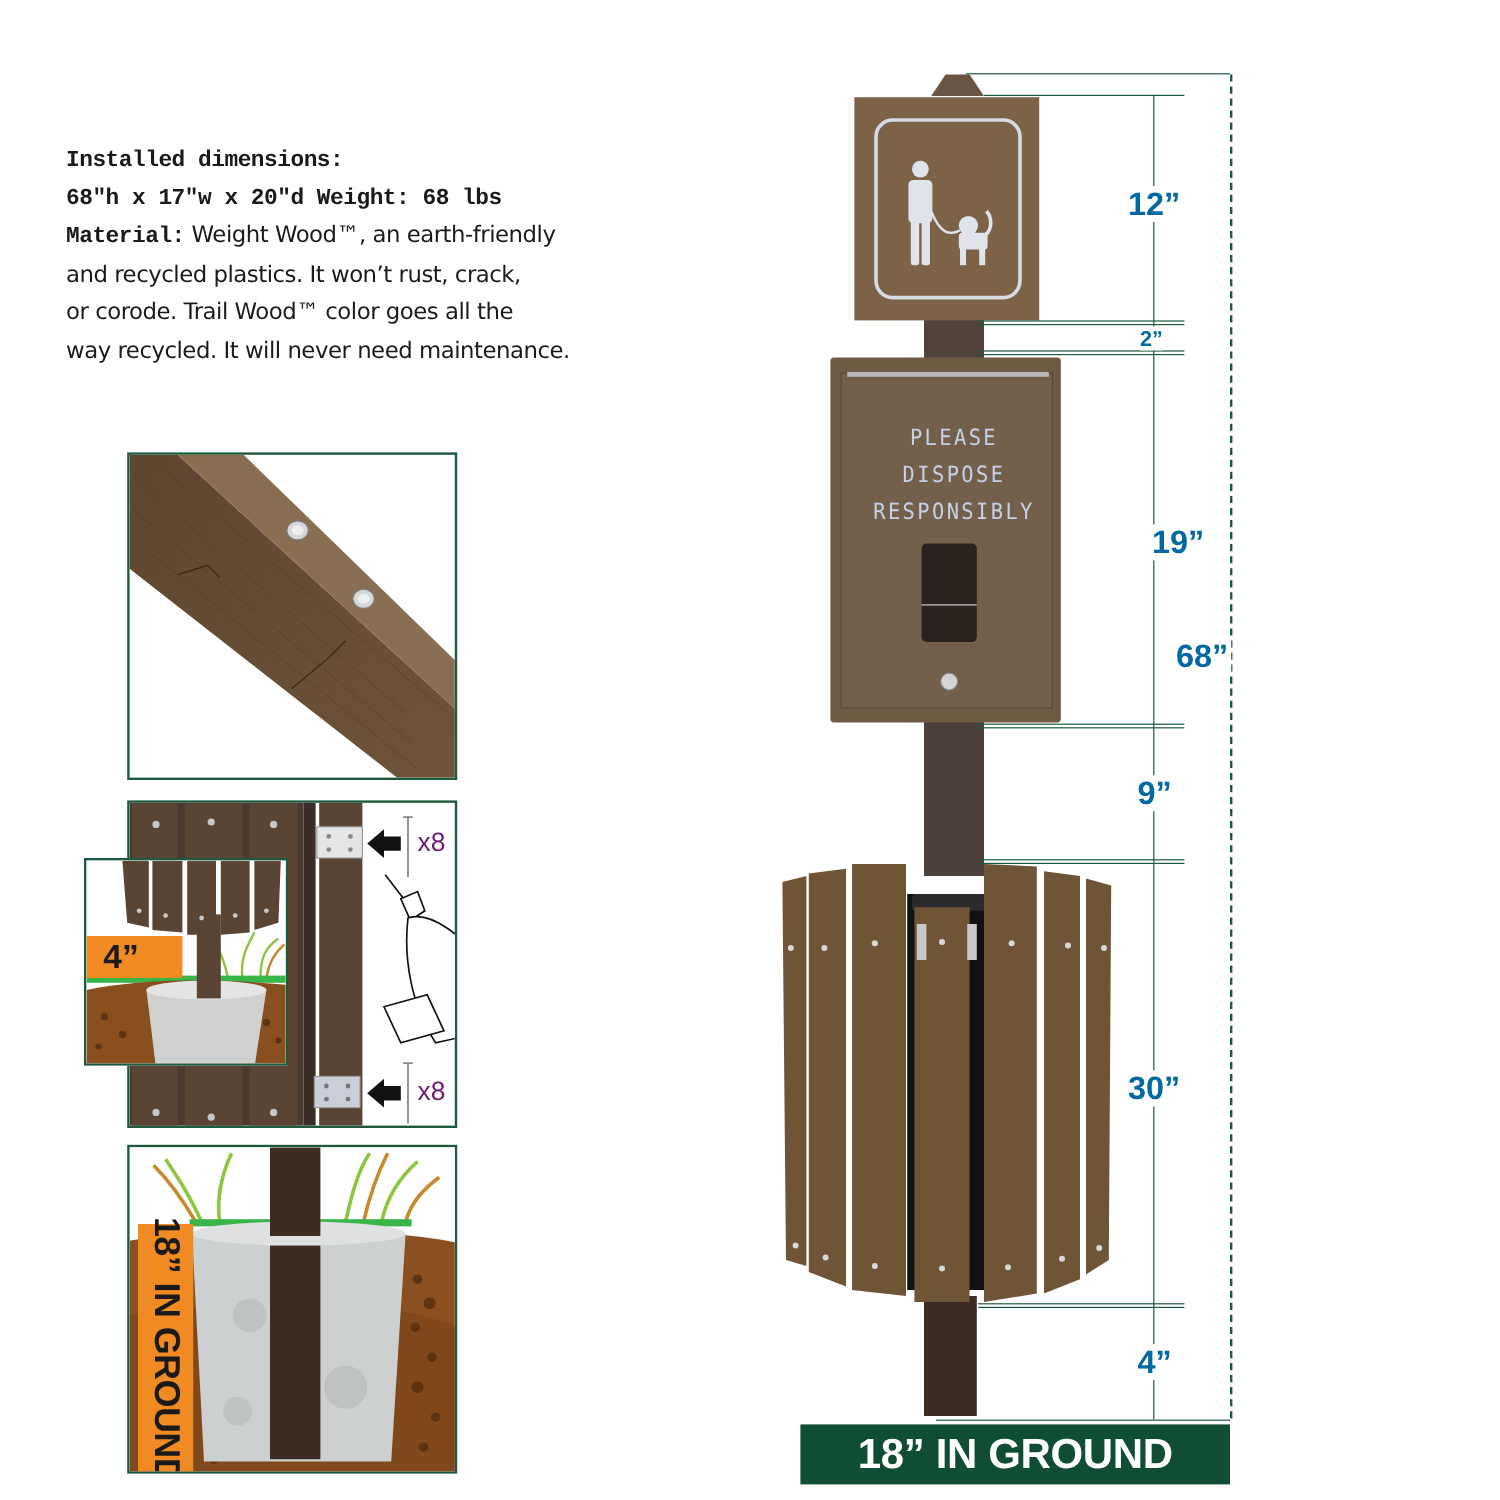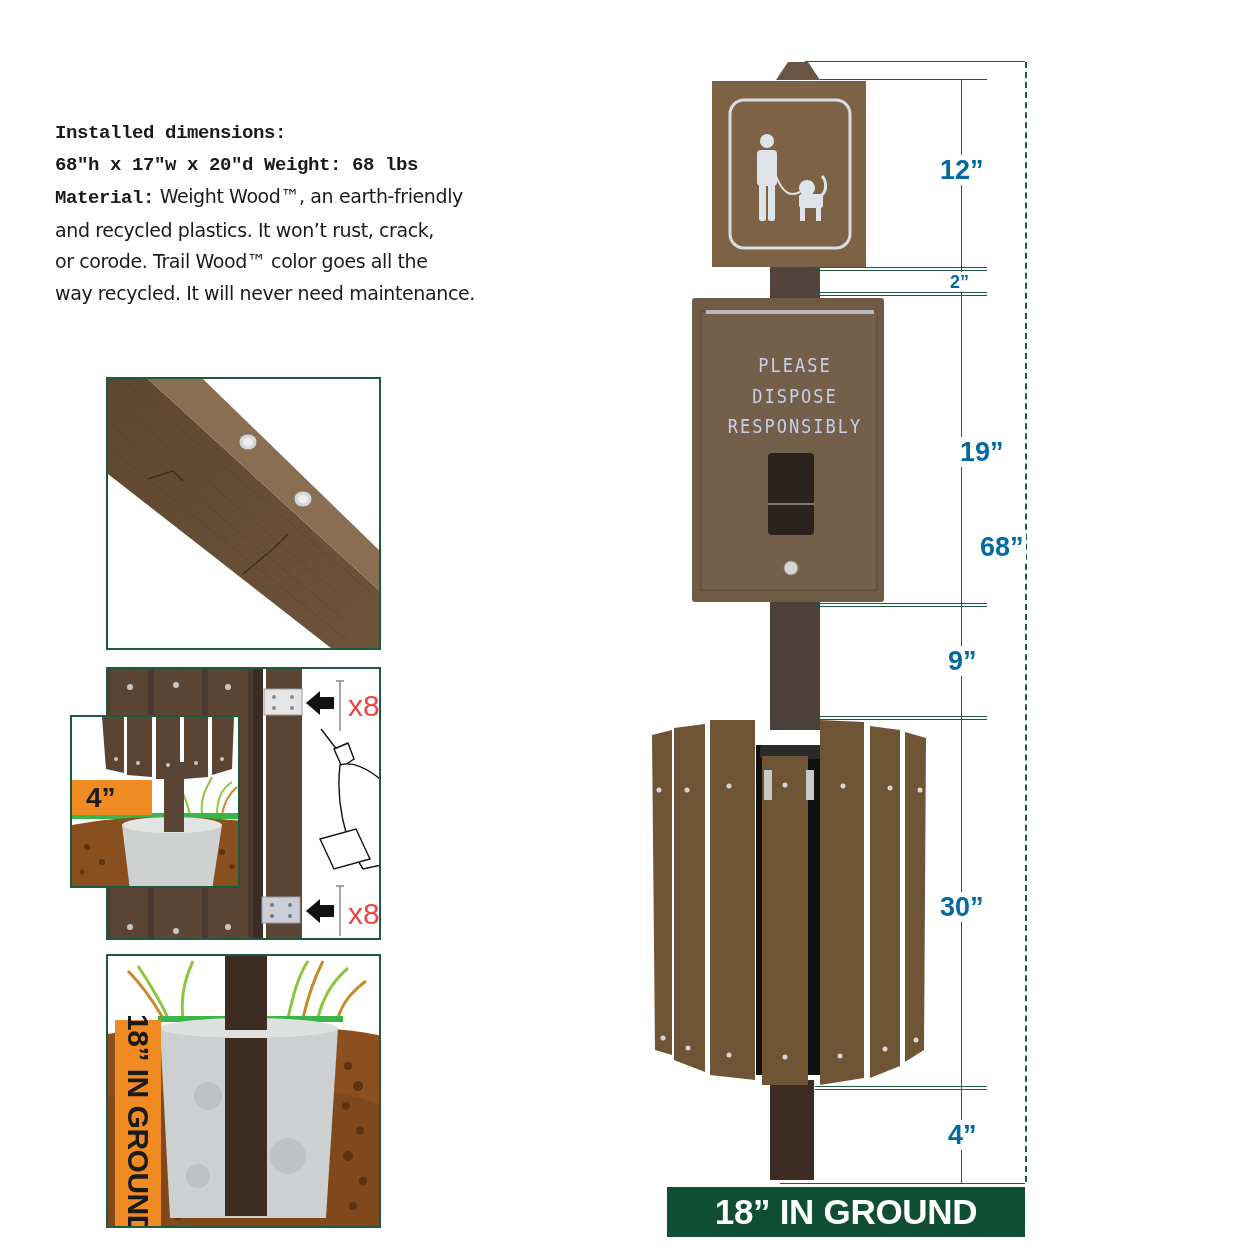--- a/index.html
+++ b/index.html
@@ -16,21 +16,21 @@
   .panel-joint { left: 106px; top: 377px; width: 275px; height: 273px; }
   .panel-install { left: 106px; top: 667px; width: 275px; height: 273px; }
   .panel-inset { left: 70px; top: 715px; width: 170px; height: 173px; border: 2px solid #1e5a3e; z-index: 3; overflow: hidden; background:#fff;}
   .panel-ground { left: 106px; top: 954px; width: 275px; height: 274px; }
 
   .orange-tag { position: absolute; background: #f08a22; color: #1a1a1a; font-weight: bold; font-family: "Liberation Sans", sans-serif; }
   .tag-4 { left: 0; top: 63px; width: 80px; height: 35px; font-size: 28px; line-height: 35px; padding-left: 14px; }
   .tag-18 { left: 7px; top: 64px; width: 46px; height: 210px; }
   .tag-18 span { position: absolute; left: 50%; top: 50%; transform: translate(-50%,-50%) rotate(90deg); white-space: nowrap; font-size: 30px; font-weight: bold; letter-spacing: -0.5px; }
 
-  .qty { position: absolute; font-size: 30px; color: #ef4444; font-family: "Liberation Sans", sans-serif; }
+  .qty { position: absolute; font-size: 22px; color: #701a75; font-family: "Liberation Sans", sans-serif; }
 
   
   .dims-line { position: absolute; background: #1e5a3e; }
   .dim-label { position: absolute; font-weight: bold; font-size: 27px; color: #0369a1; background: #fff; padding: 0 2px; line-height: 30px; font-family: "Liberation Sans", sans-serif; }
   .dim-label.small { font-size: 18px; line-height: 20px; padding: 0; }
   .dotted { position: absolute; left: 1025px; top: 62px; height: 1120px; border-left: 2px dashed #1e5a3e; }
 
   .ground-banner { position: absolute; left: 667px; top: 1187px; width: 358px; height: 50px; background: #0f4d34; color: #fff; font-weight: bold; font-size: 35px; text-align: center; line-height: 50px; font-family: "Liberation Sans", sans-serif; letter-spacing: -0.3px; }
 
   .sign-disp-text { position: absolute; left: 715px; top: 354px; width: 160px; text-align: center; color: #c7d0e8; font-family: "DejaVu Sans Mono", monospace; font-size: 17px; line-height: 28px; letter-spacing: 2px; transform: scaleY(1.1); }

